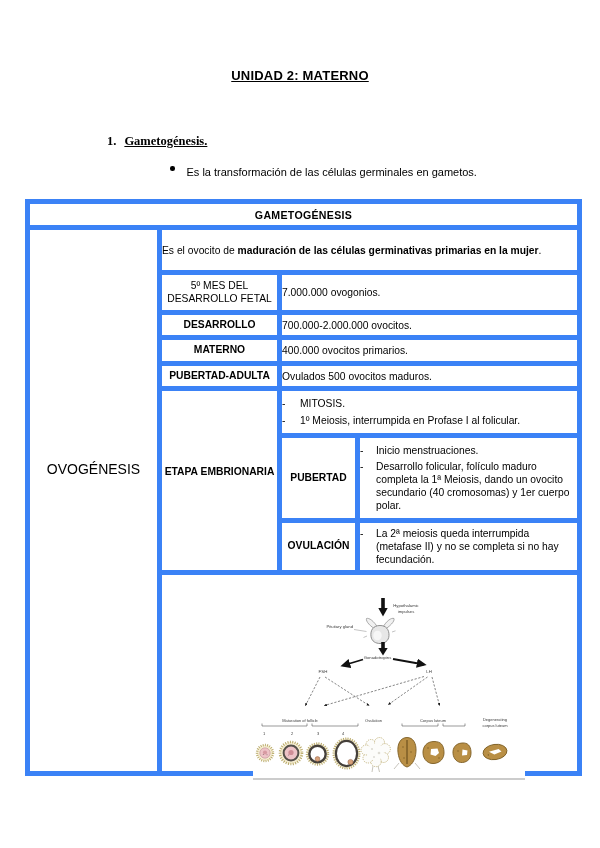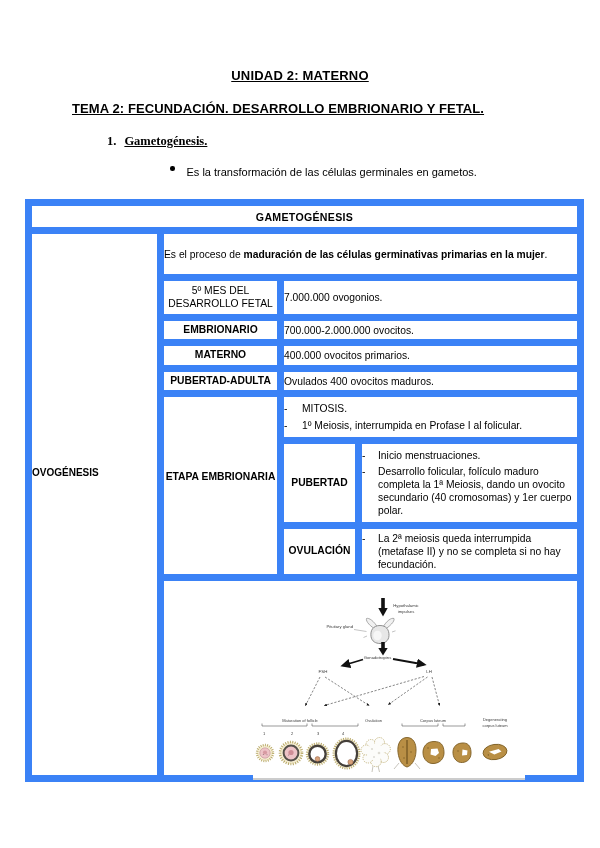--- a/index.html
+++ b/index.html
@@ -35,23 +35,23 @@
     width:4.5px;height:4.5px;border-radius:50%;background:#000;
     margin-right:12px;flex:none;
   }
   table.main-table{
     position:absolute;left:25px;top:199px;
     width:552px;border-collapse:collapse;table-layout:fixed;
     font-size:10.3px;
     border:1.5px solid #000;
     border-bottom:2.5px solid #262626;
   }
-  table.main-table td{border:7px solid #3b82f6;padding:0;vertical-align:middle;}
+  table.main-table td{border:5px solid #3b82f6;padding:0;vertical-align:middle;}
   .th-cell{height:21px;text-align:center;font-weight:bold;font-size:10.6px;letter-spacing:.3px;}
-  .side-cell{text-align:left;font-weight:bold;font-size:10px;}
+  .side-cell{text-align:center;font-weight:normal;font-size:14px;}
   .side-cell span{position:relative;top:-32px;display:inline-block;}
   .intro-cell{height:40px;padding:3px 8px 3px 8px;line-height:13px;}
   .lbl{text-align:center;font-weight:bold;line-height:12.5px;padding:2px 4px;margin-top:32px;}
   .lbl.plain{font-weight:normal;}
   .etapa span{position:relative;top:-8px;display:inline-block;}
   .val{padding-left:8px;margin-left:26px;}
   .r-s0{height:40px;}
   .r-s1{height:25px;}
   .r-s2{height:26px;}
   .r-s3{height:25px;}
@@ -74,21 +74,20 @@
   .photo svg{display:block;}
   .diag-text{font-family:"Liberation Sans","DejaVu Sans",sans-serif;fill:#3a3a3a;}
 </style>
 </head>
 <body>
 
 <div class="page">
 
   <div class="doc-title">UNIDAD 2: MATERNO</div>
 
-  <div class="tema">TEMA 2: FECUNDACIÓN. DESARROLLO EMBRIONARIO Y FETAL.</div>
 
   <div class="section">
     <span class="num">1.</span><span class="sec-title">Gametogénesis.</span>
   </div>
 
   <div class="bullet-line">
     <span class="dot"></span>
     <span>Es la transformación de las células germinales en gametos.</span>
   </div>
 
@@ -99,38 +98,38 @@
         <col style="width:78px">
         <col style="width:222px">
     </colgroup>
     <tbody>
       <tr>
         <td colspan="4" class="th-cell">GAMETOGÉNESIS</td>
       </tr>
       <tr>
         <td rowspan="9" class="side-cell"><span>OVOGÉNESIS</span></td>
         <td colspan="3" class="intro-cell">
-          <span>Es el proceso de </span><b>maduración de las células germinativas primarias en la mujer</b><span>.</span>
+          <span>Es el ovocito de </span><b>maduración de las células germinativas primarias en la mujer</b><span>.</span>
         </td>
       </tr>
       <tr class="r-s0">
         <td class="lbl plain">5º MES DEL DESARROLLO FETAL</td>
         <td colspan="2" class="val">7.000.000 ovogonios.</td>
       </tr>
       <tr class="r-s1">
-        <td class="lbl">EMBRIONARIO</td>
+        <td class="lbl">DESARROLLO</td>
         <td colspan="2" class="val">700.000-2.000.000 ovocitos.</td>
       </tr>
       <tr class="r-s2">
         <td class="lbl">MATERNO</td>
         <td colspan="2" class="val">400.000 ovocitos primarios.</td>
       </tr>
       <tr class="r-s3">
         <td class="lbl">PUBERTAD-ADULTA</td>
-        <td colspan="2" class="val">Ovulados 400 ovocitos maduros.</td>
+        <td colspan="2" class="val">Ovulados 500 ovocitos maduros.</td>
       </tr>
       <tr class="r-mit">
         <td rowspan="3" class="lbl etapa"><span>ETAPA EMBRIONARIA</span></td>
         <td colspan="2" class="list-cell mitosis">
           <div class="dash-item">
               <span class="dash">-</span>
               <span class="dt">MITOSIS.</span>
             </div>
           <div class="dash-item">
               <span class="dash">-</span>

